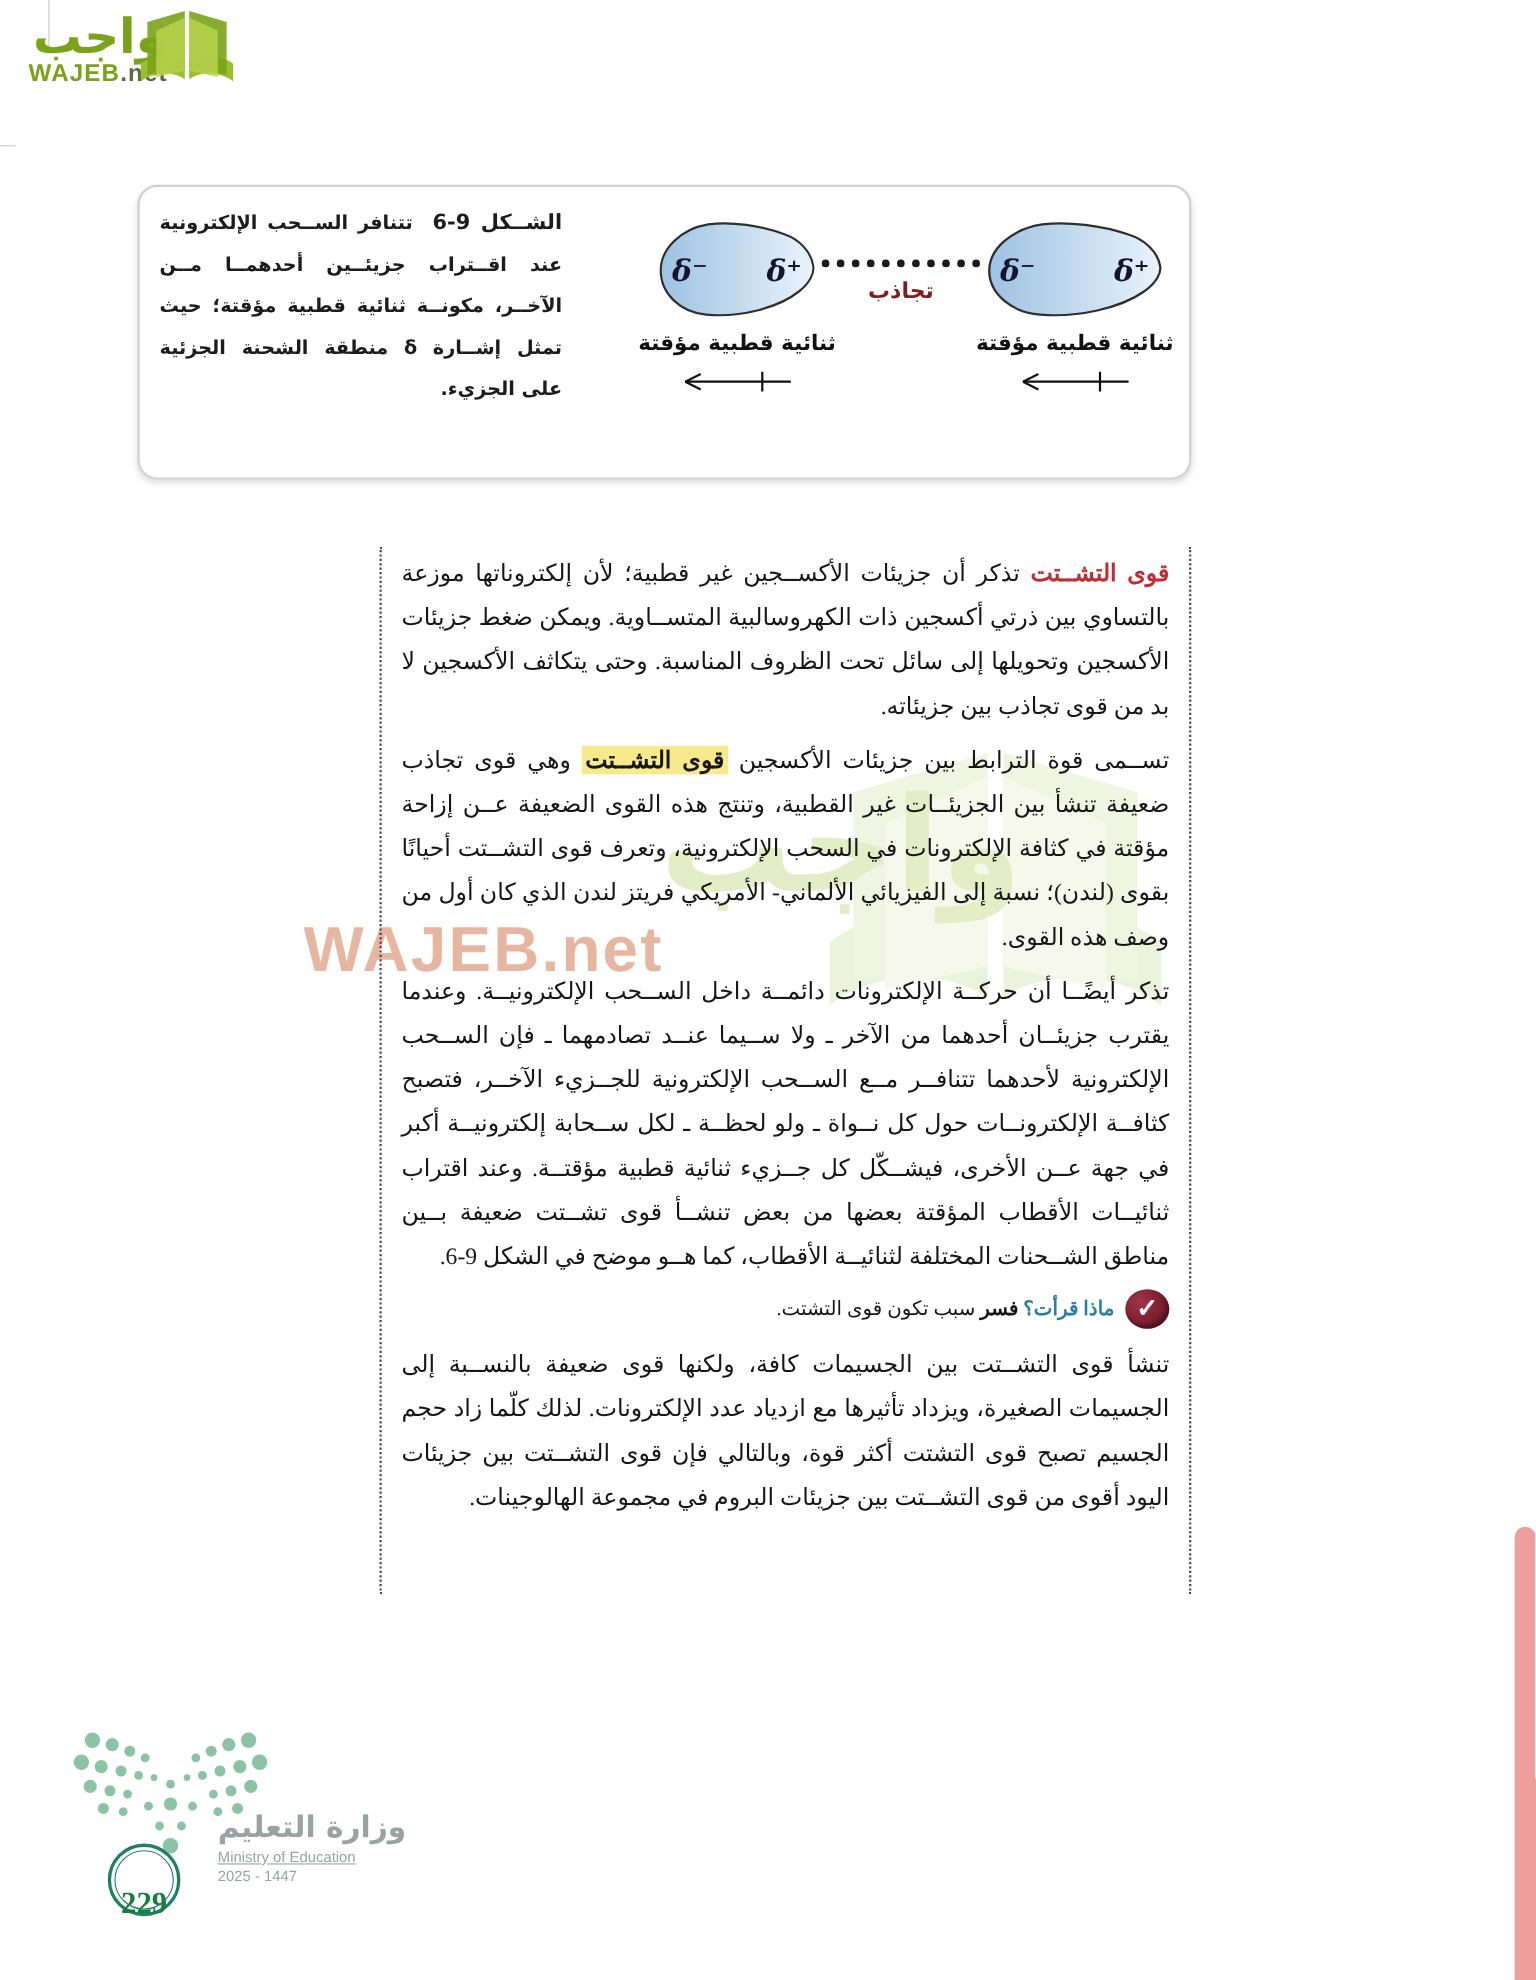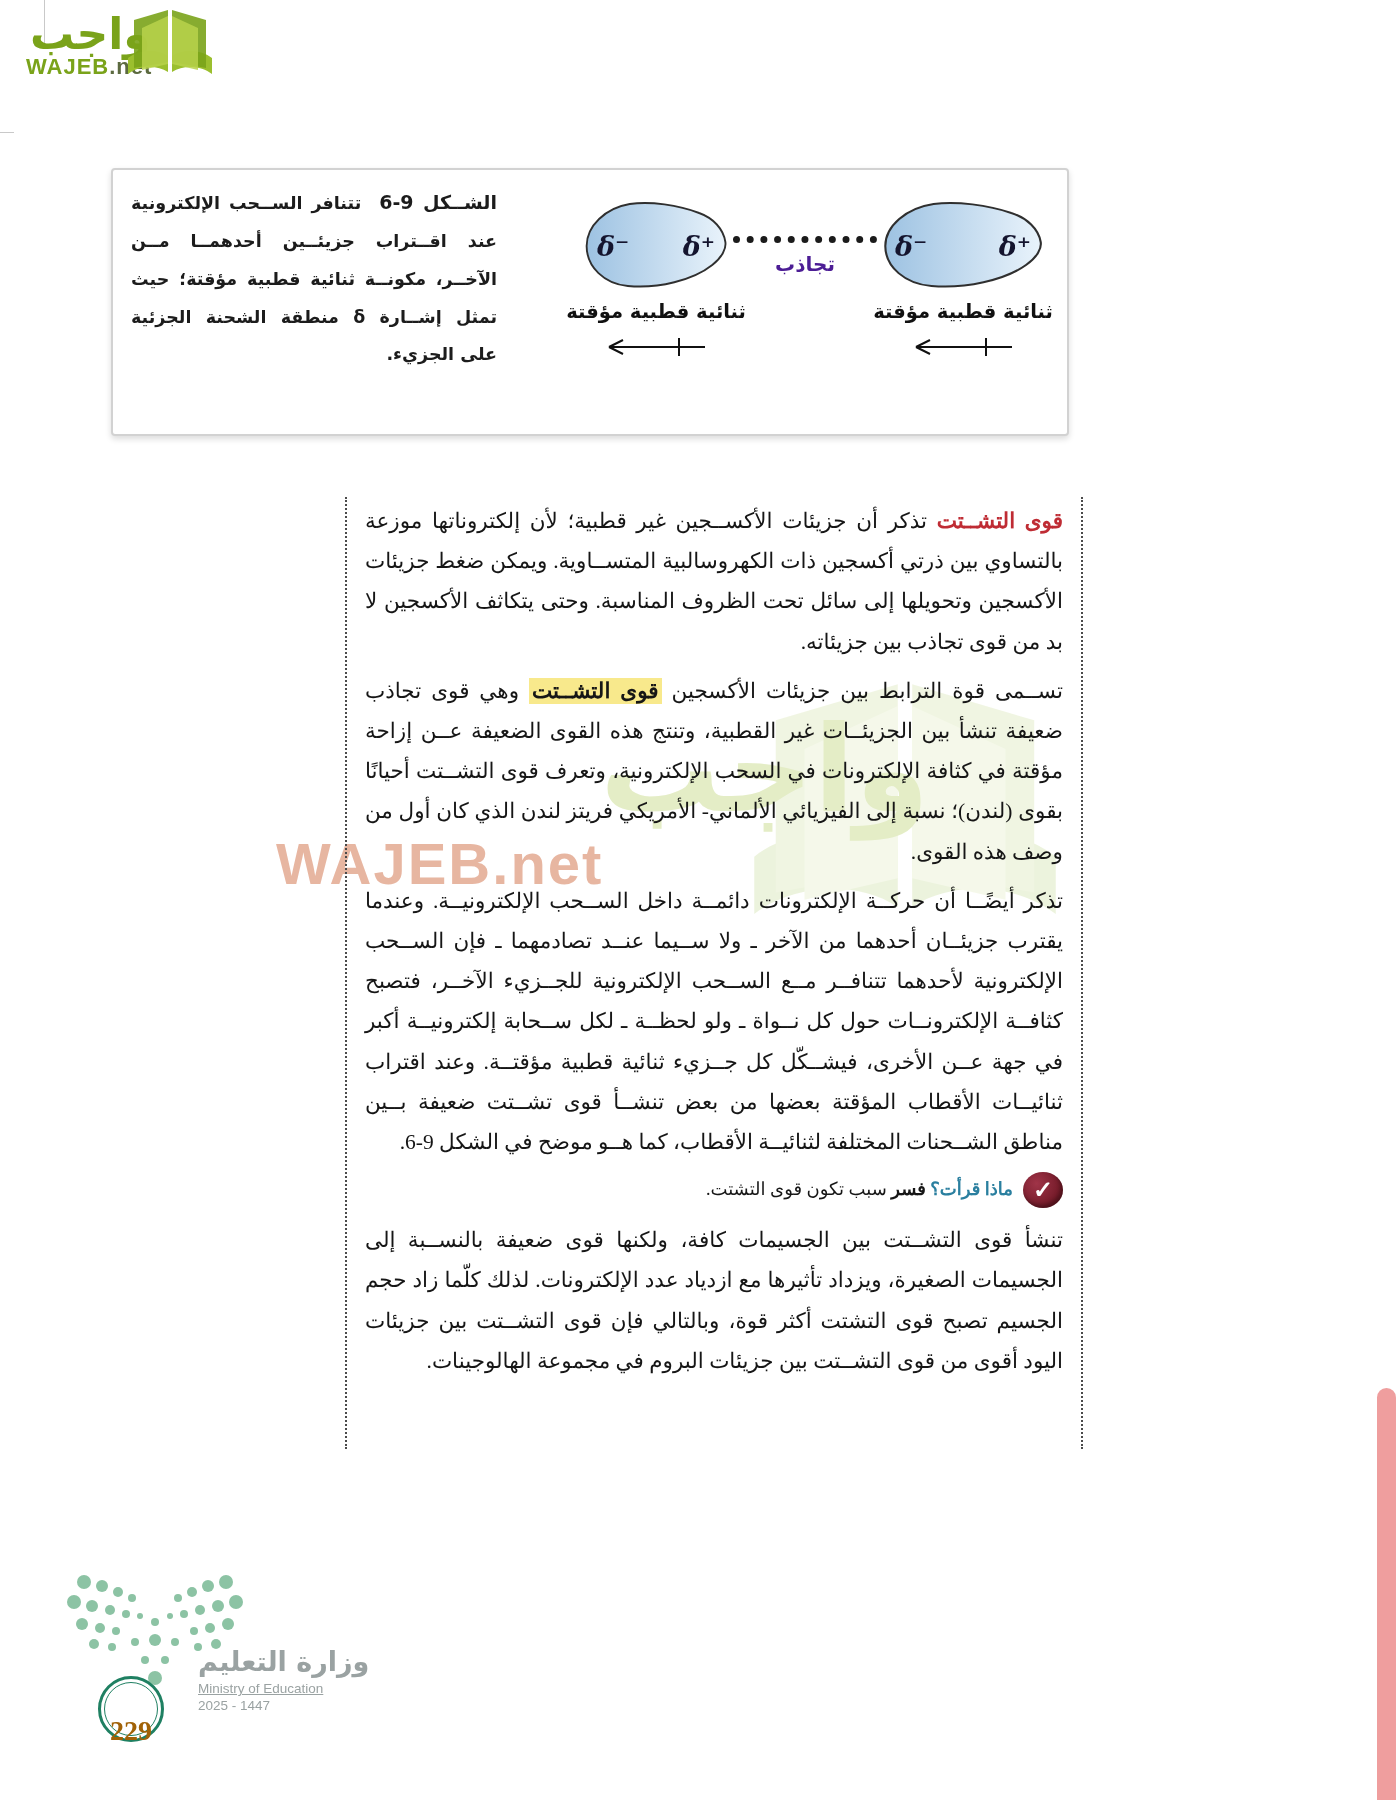--- a/index.html
+++ b/index.html
@@ -16,39 +16,39 @@
 
   
   #logo { position:absolute; left:12px; top:6px; width:290px; height:80px; }
   #logo .ar { position:absolute; left:18px; top:2px; font-size:44px; font-weight:bold; color:#7aa31a; direction:rtl; }
   #logo .latin { position:absolute; left:14px; top:48px; font-size:22px; font-weight:bold; color:#7aa31a; letter-spacing:1px; font-family:"Liberation Sans", sans-serif; }
   #logo .latin .net { color:#5c6a40; }
   #logo svg { position:absolute; left:108px; top:0px; }
 
   
   #figure-box {
-    position:absolute; left:111px; top:168px; width:958px; height:268px;
-    background:#ffffff; border:2px solid #d2d2d2; border-radius:4px;
+    position:absolute; left:125px; top:168px; width:958px; height:268px;
+    background:#ffffff; border:2px solid #d2d2d2; border-radius:18px;
     box-shadow:0 3px 6px rgba(0,0,0,0.14);
   }
   #figure-caption {
     position:absolute; left:18px; top:12px; width:366px;
     direction:rtl; text-align:justify; color:#1c1c1c;
     font-size:17.5px; line-height:2.16; font-weight:600;
   }
   #figure-caption b.fig-label { font-size:19px; font-weight:800; }
   #figure-question { margin-top:6px; font-weight:800; font-size:18px; }
   .teal { color:#2a7f9f; font-weight:800; }
 
   
   .blob { position:absolute; display:flex; align-items:center; justify-content:space-between; padding:0 16px; }
   .blob svg { position:absolute; left:0; top:0; width:100%; height:100%; }
   .delta { position:relative; z-index:2; font-family:"DejaVu Serif", serif; font-style:italic; font-weight:bold; font-size:27px; color:#14142e; }
   #attract-dots { position:absolute; left:620px; top:66px; width:144px; height:0; border-top:7px dotted #1b1b1b; }
-  #attract-label { position:absolute; left:630px; top:82px; width:124px; text-align:center; direction:rtl; font-weight:800; font-size:20px; color:#4c1d95; }
+  #attract-label { position:absolute; left:630px; top:82px; width:124px; text-align:center; direction:rtl; font-weight:800; font-size:20px; color:#7f1d1d; }
   .dipole-label { position:absolute; top:130px; width:230px; text-align:center; direction:rtl; font-weight:800; font-size:19.5px; color:#111; }
   .dipole-arrow { position:absolute; top:166px; }
 
   
   #watermark { position:absolute; left:250px; top:680px; width:860px; height:270px; opacity:0.38; z-index:1; pointer-events:none; }
   #watermark .wm-ar { position:absolute; left:350px; top:20px; font-size:120px; font-weight:bold; color:#b9d06b; direction:rtl; }
   #watermark .wm-net { position:absolute; left:26px; top:150px; font-size:58px; font-weight:bold; color:#c2410c; font-family:"Liberation Sans", sans-serif; letter-spacing:2px; }
   #watermark svg { position:absolute; left:420px; top:-10px; }
 
   
@@ -78,21 +78,21 @@
   #ministry-text .m-yr { font-size:13.5px; margin-top:2px; font-family:"Liberation Sans", sans-serif; }
   #page-badge {
     position:absolute; left:98px; top:1676px; width:66px; height:66px;
     border:3px solid #1f8062; border-radius:50%;
     display:flex; align-items:center; justify-content:center;
   }
   #page-badge .inner {
     width:54px; height:54px; border:1.5px solid #1f8062; border-radius:50%;
     display:flex; align-items:center; justify-content:center;
   }
-  #page-badge .num { font-size:28px; font-weight:bold; color:#a16207; font-family:"Liberation Serif", serif;margin-top:44px; }
+  #page-badge .num { font-size:28px; font-weight:bold; color:#15803d; font-family:"Liberation Serif", serif;margin-top:44px; }
 
   
   #pink-bar { position:absolute; left:1377px; top:1388px; width:19px; height:412px;
     background:#ef9e9e; border-radius:10px 10px 0 0; }
 </style>
 </head>
 <body>
 
 <div id="page">
 

